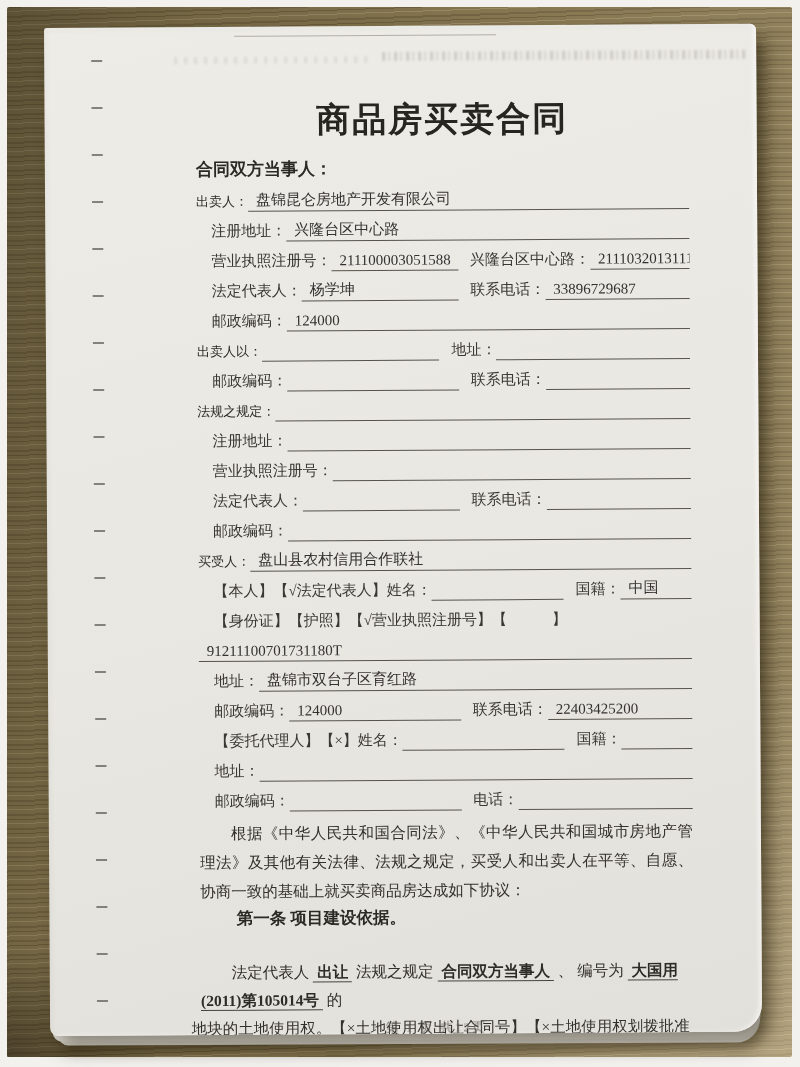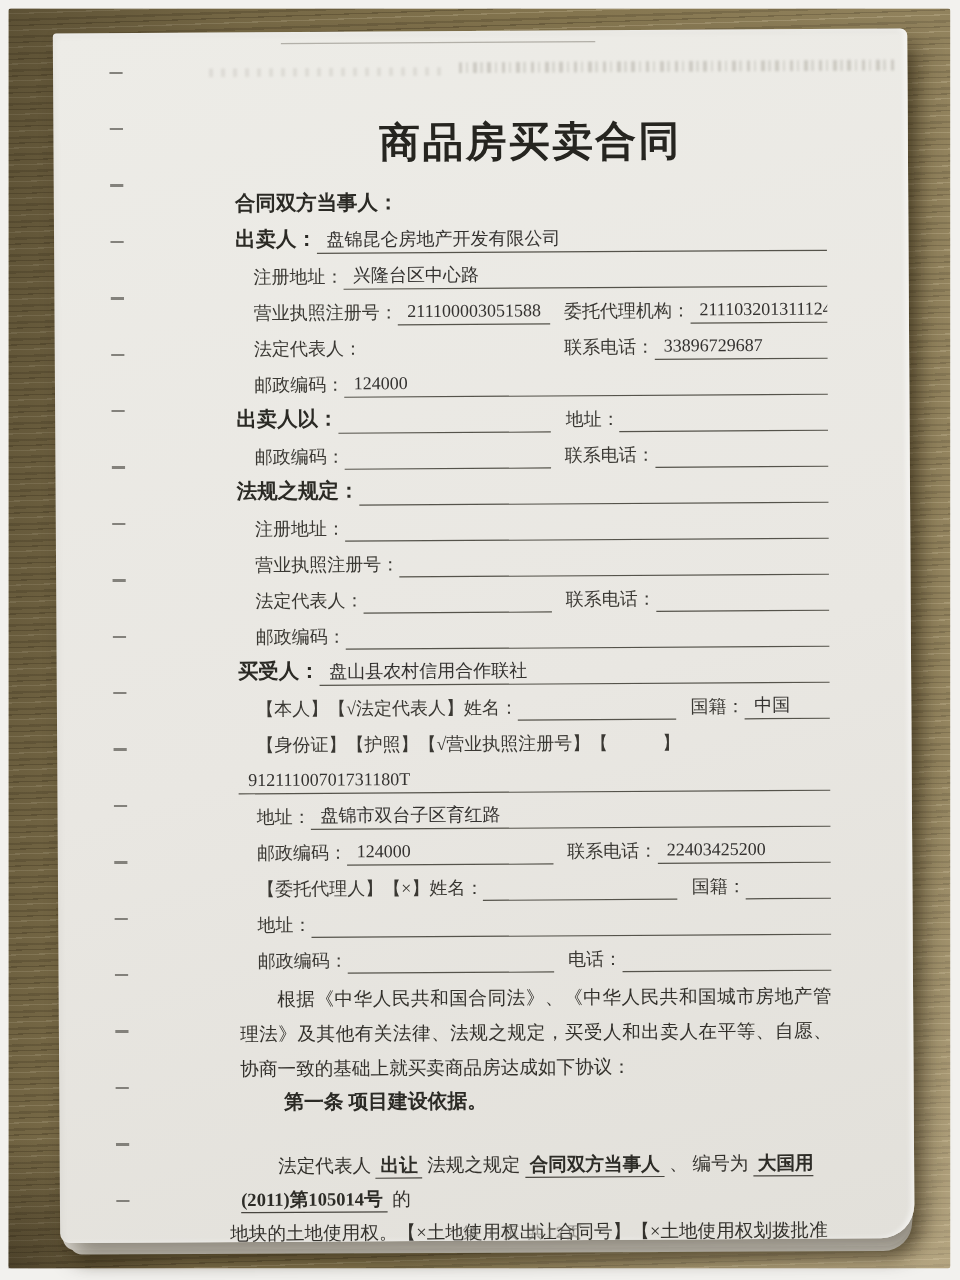--- a/index.html
+++ b/index.html
@@ -65,21 +65,21 @@
   }
   .paper-content { position:absolute; left:0; top:0; right:0; bottom:0; padding:74px 68px 0 151px; }
   .contract-title {
     text-align:center; font-size:34px; font-weight:bold; color:#262520;
     letter-spacing:2px; line-height:1.2; margin-bottom:16px;
   }
   .section-heading { font-size:17px; font-weight:bold; color:#2b2a25; line-height:24px; }
   .rows { }
   .row { display:flex; align-items:flex-end; height:30px; font-size:15px; }
   .lbl { white-space:nowrap; color:#3a3833; padding-bottom:1px; }
-  .row.bold .lbl.main { font-size:17px; font-weight:bold; color:#2b2a25; }
+  .row.bold .lbl.main { font-size:13px; font-weight:normal; color:#2b2a25; }
   .row .indent-pad { width:15px; flex:0 0 15px; }
   .fill {
     flex:1 1 auto; border-bottom:1.5px solid #55534b; padding:0 8px 1px;
     white-space:nowrap; color:#343230; min-width:0; overflow:hidden;
   }
   .c1 { flex:0 0 50%; display:flex; align-items:flex-end; min-width:0; }
   .row.wide .c1 { flex:0 0 71%; }
   .c2 { flex:1 1 auto; display:flex; align-items:flex-end; margin-left:12px; min-width:0; }
   .preamble {
     margin-top:7px; font-size:15.5px; line-height:29px; color:#33312c;
@@ -125,29 +125,30 @@
         <span class="fill">兴隆台区中心路</span>
       </div>
 
       <div class="row">
         <span class="indent-pad"></span>
         <span class="c1">
           <span class="lbl">营业执照注册号：</span>
           <span class="fill">211100003051588</span>
         </span>
         <span class="c2">
-          <span class="lbl">委托代理机构：</span>
+          <span class="lbl">兴隆台区中心路：</span>
           <span class="fill">2111032013111247290</span>
         </span>
       </div>
 
       <div class="row">
         <span class="indent-pad"></span>
         <span class="c1">
           <span class="lbl">法定代表人：</span>
+          <span class="fill">杨学坤</span>
         </span>
         <span class="c2">
           <span class="lbl">联系电话：</span>
           <span class="fill">33896729687</span>
         </span>
       </div>
 
       <div class="row">
         <span class="indent-pad"></span>
         <span class="lbl">邮政编码：</span>

